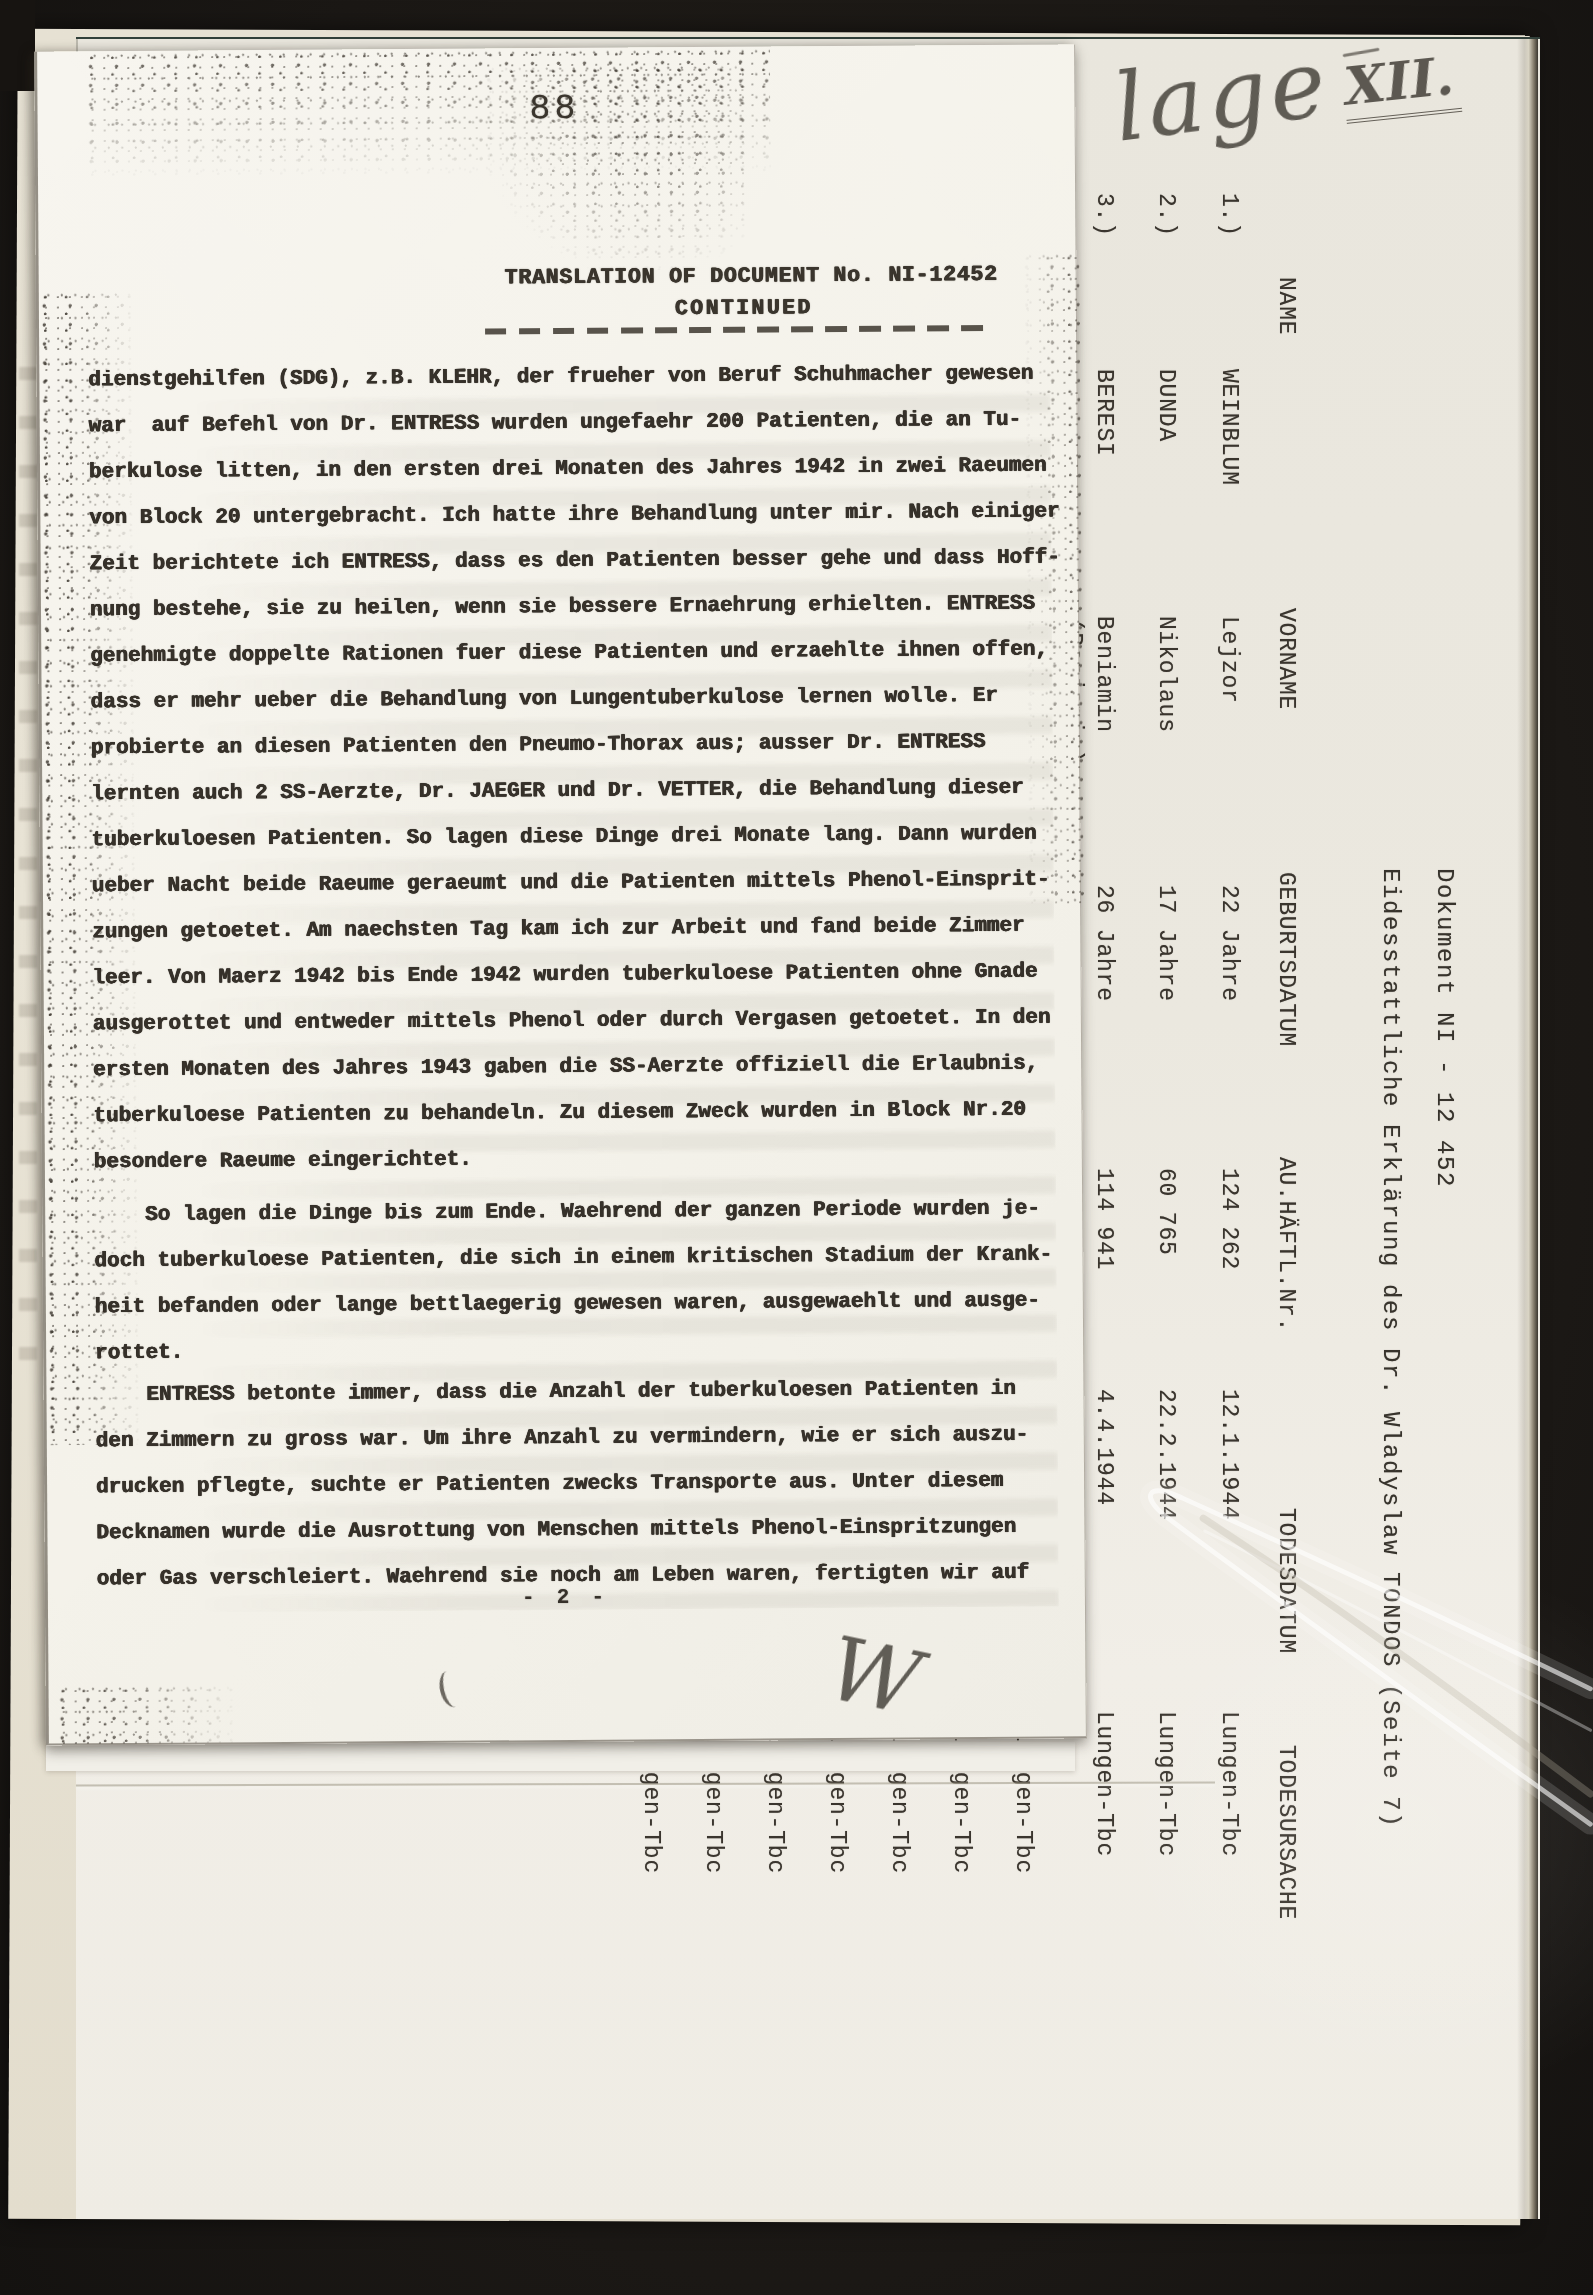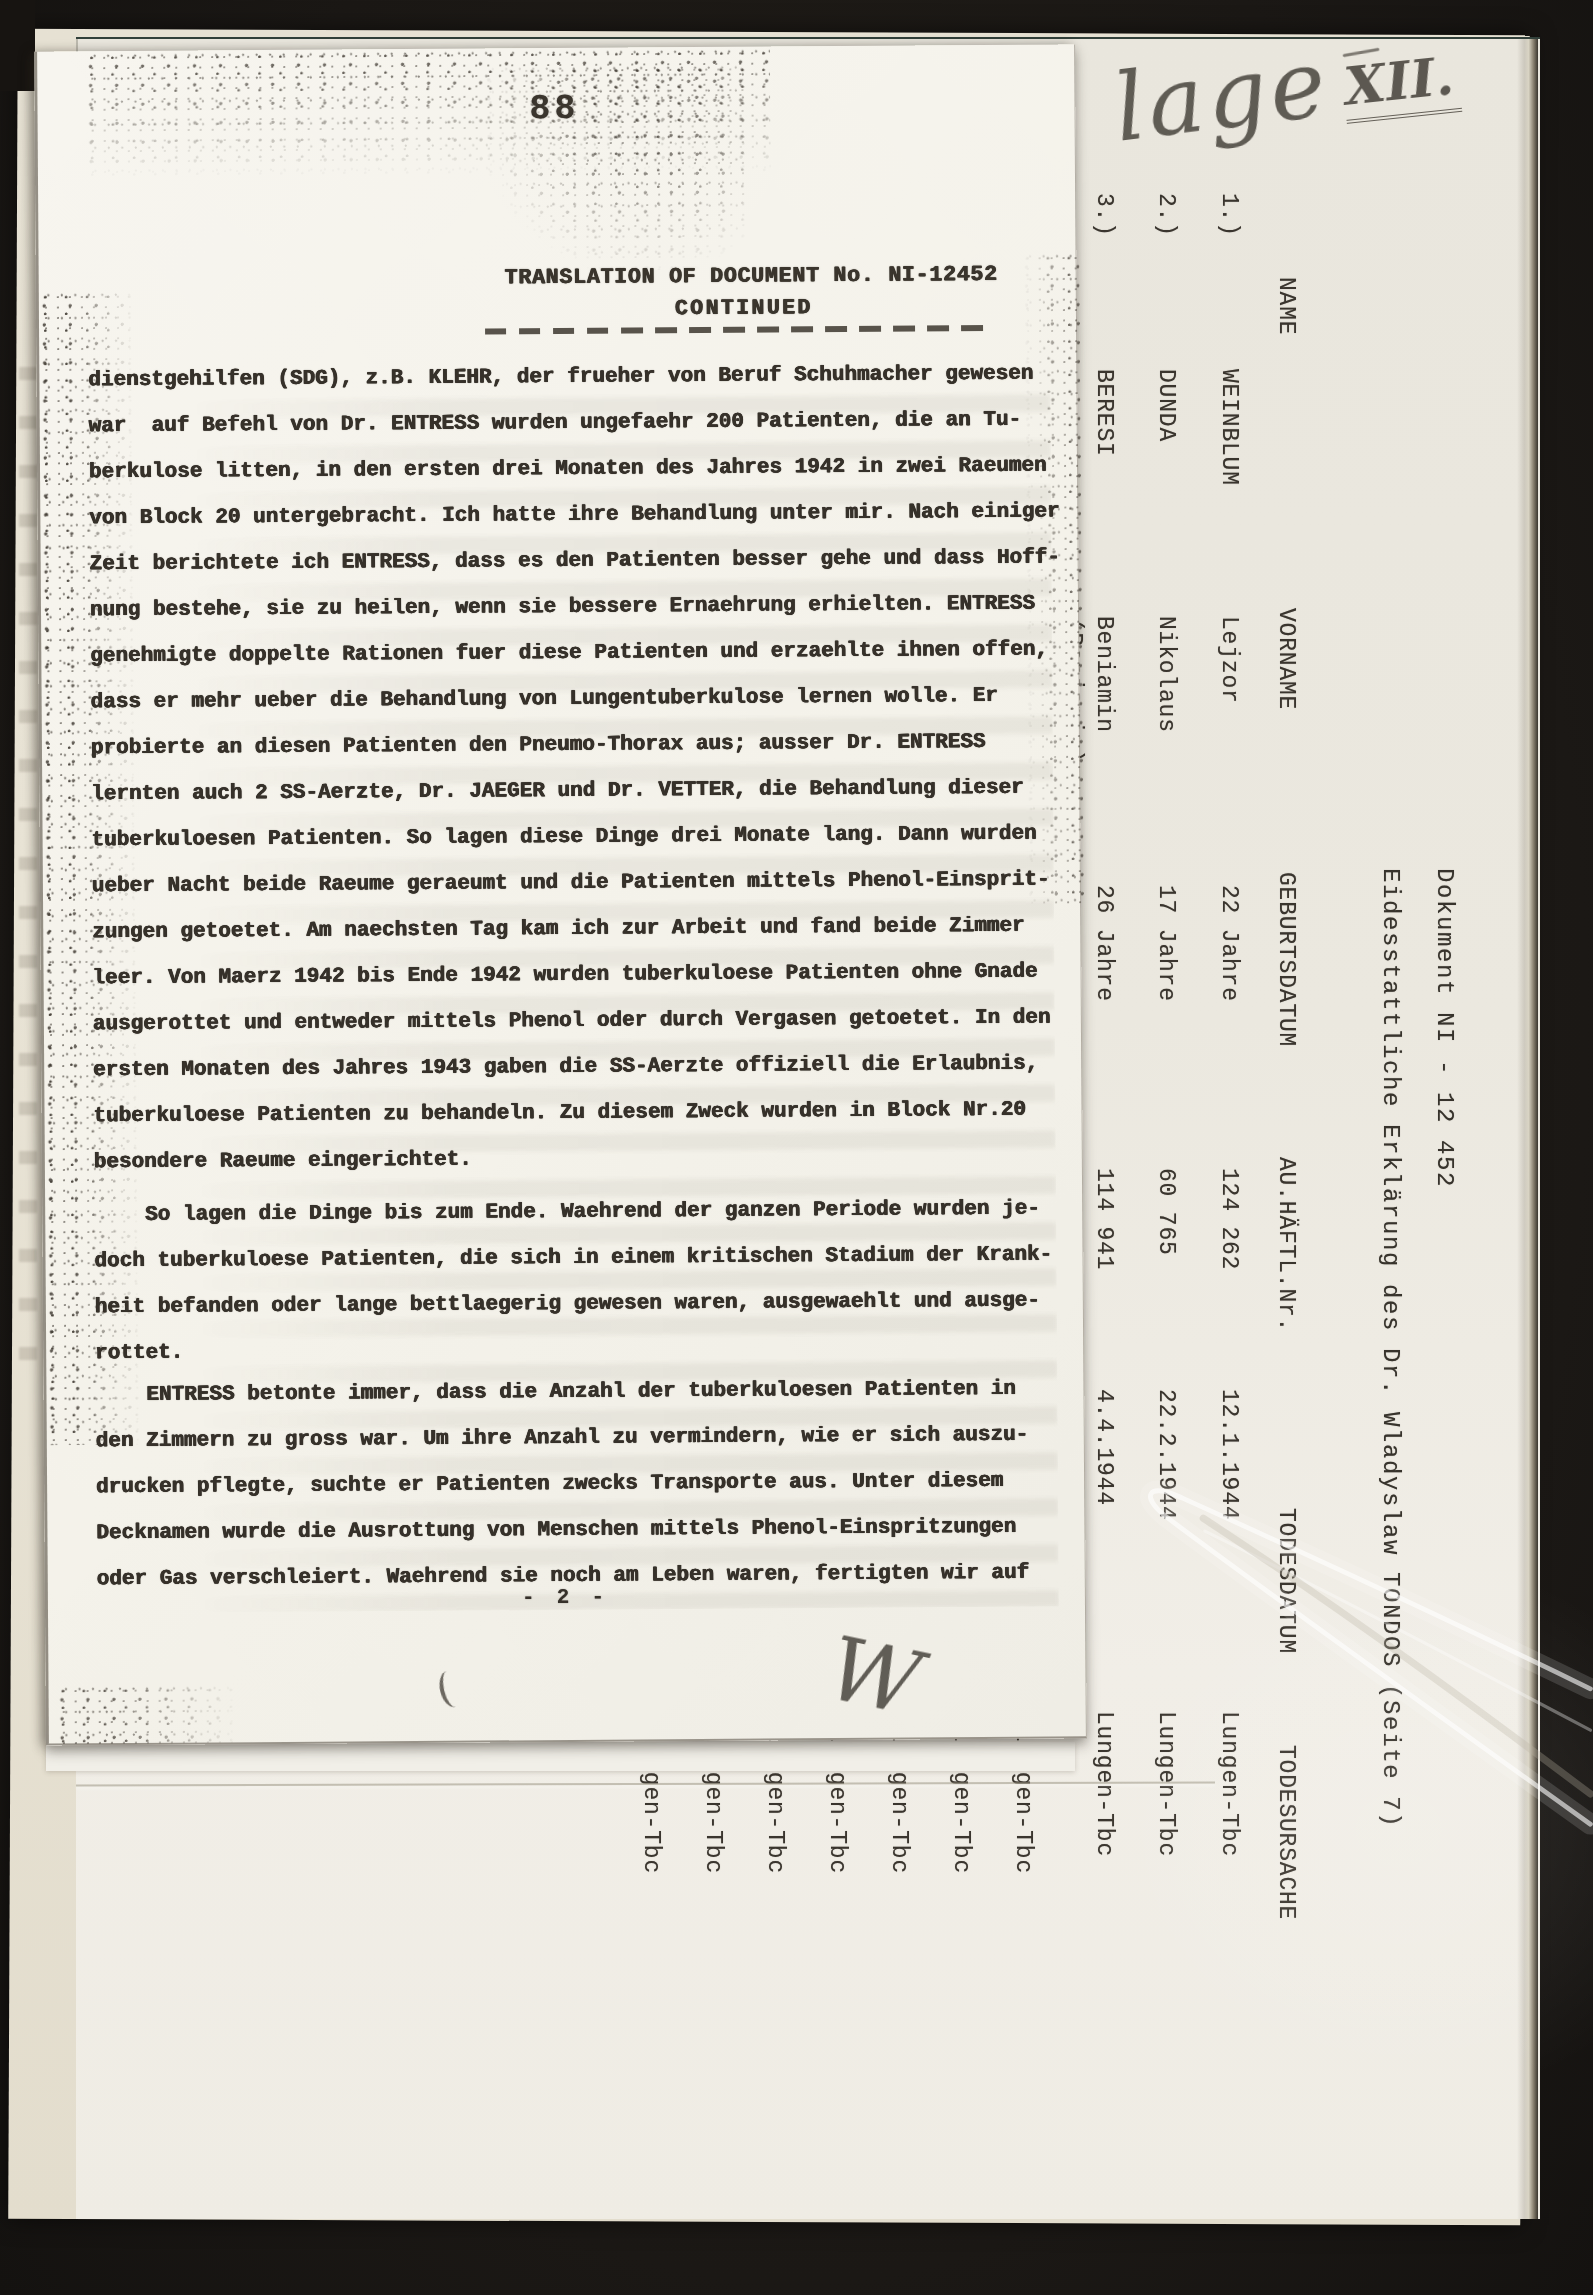--- a/index.html
+++ b/index.html
@@ -39,21 +39,21 @@
   .crease-line{position:absolute;left:76px;top:1783px;width:1139px;height:1.6px;background:rgba(150,143,126,.5);
     box-shadow:0 2.4px 3.2px rgba(255,255,255,.4);z-index:4;transform:rotate(-.15deg);}
   
   .main-page{position:absolute;left:40px;top:48px;width:1041px;height:1694px;
     background:linear-gradient(135deg,#f7f5ef 0%,#f4f2ea 55%,#efede5 100%);
     transform:rotate(-.4deg);transform-origin:50% 50%;
     border-left:3.2px solid rgba(72,64,52,.55);border-right:1.6px solid rgba(100,92,78,.45);
     border-bottom:2.4px solid rgba(78,70,58,.55);
     box-shadow:-4.8px 0 11px rgba(40,34,26,.35),0 6.4px 12.7px rgba(40,34,26,.35);
     z-index:5;font-family:"Liberation Mono","DejaVu Sans Mono",monospace;color:#36312a;}
-  .pageno{position:absolute;left:492px;top:41px;font-size:35px;font-weight:bold;letter-spacing:4px;
+  .pageno{position:absolute;left:492px;top:41px;font-size:35px;font-weight:normal;letter-spacing:4px;
     color:#3b362e;text-shadow:0 0 1.6px rgba(59,54,46,.6);}
   .doc-title{position:absolute;left:466px;top:217px;width:478px;text-align:center;font-size:21.5px;
     font-weight:bold;letter-spacing:0.8px;color:#3a352d;
     text-shadow:0.5px 0 0 currentColor,-0.5px 0 0 currentColor,0 0 1.6px rgba(58,53,45,.55);white-space:nowrap;}
   .doc-subtitle{position:absolute;left:466px;top:249px;width:478px;text-align:center;font-size:21.5px;
     font-weight:bold;letter-spacing:2.4px;color:#3a352d;
     text-shadow:0.5px 0 0 currentColor,-0.5px 0 0 currentColor,0 0 1.6px rgba(58,53,45,.55);}
   .dashrule{position:absolute;left:446px;top:280px;width:510px;height:5.6px;background:
     repeating-linear-gradient(to right,#3d382f 0 21.5px,transparent 21.5px 34px);opacity:.85;
     filter:blur(0.3px);}

